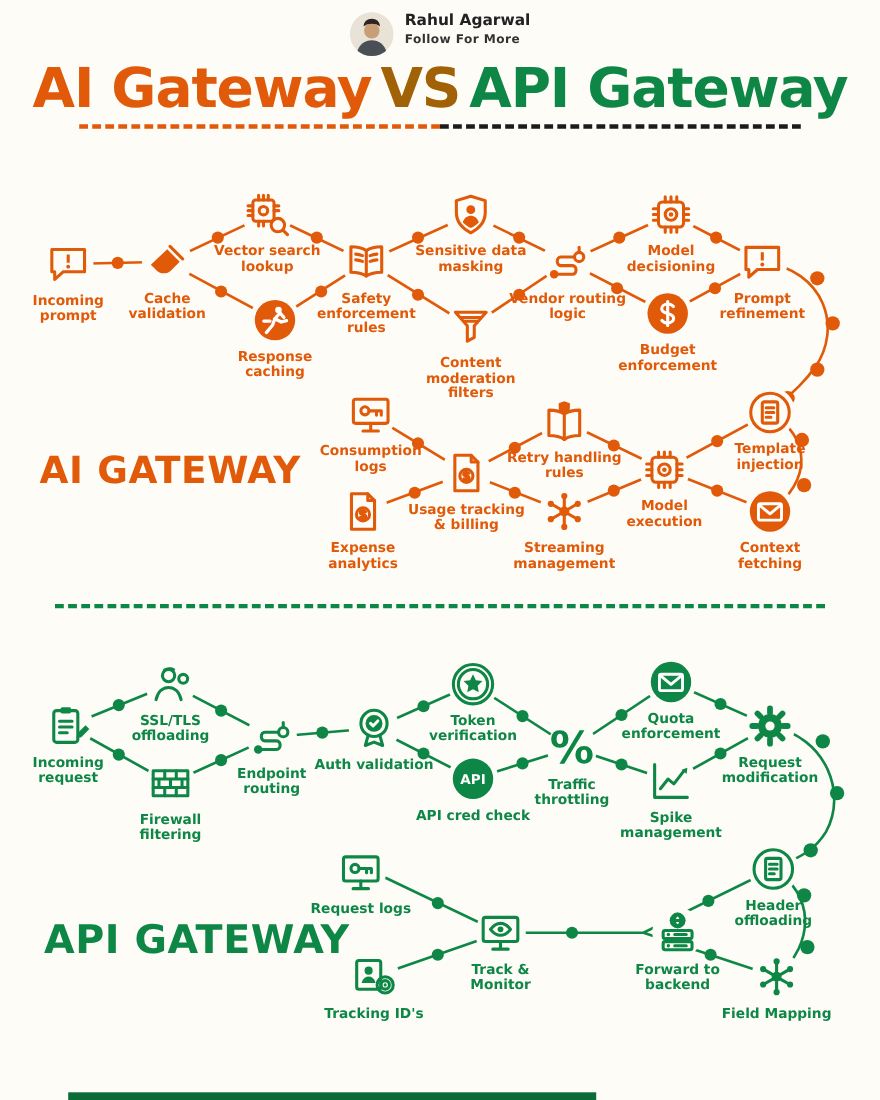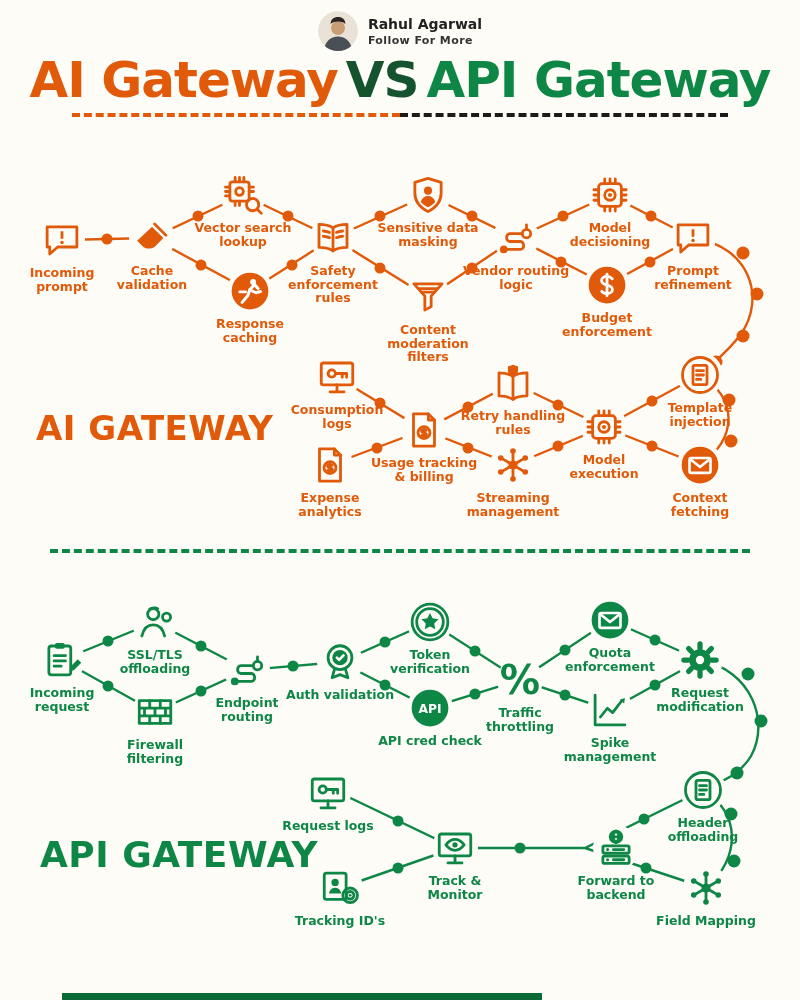--- a/index.html
+++ b/index.html
@@ -2,27 +2,27 @@
 <html style="--ai: #E05A0A; --api: #0E8746;"><head>
 <meta charset="utf-8">
 <style>
   * { margin:0; padding:0; box-sizing:border-box; }
   html,body { width:800px; height:1000px; }
   body { font-family:"DejaVu Sans","Liberation Sans",sans-serif; background:#fff; }
   .page { position:relative; width:800px; height:1000px; background:#FDFCF7; overflow:hidden; }
 
   
   .header { position:absolute; top:0; left:0; right:0; height:150px; text-align:center; }
-  .author { display:flex; justify-content:center; align-items:center; gap:10px; padding-top:11px; }
+  .author { display:flex; justify-content:center; gap:10px; padding-top:11px; }
   .avatar { width:40px; height:40px; border-radius:50%; overflow:hidden; display:inline-block; }
   .author-text { text-align:left; }
   .author-name { font-weight:bold; font-size:14px; color:#222; }
   .author-sub { font-size:11px; color:#333; font-weight:bold; letter-spacing:.4px; margin-top:2px; }
   .title { margin-top:4px; font-size:50px; font-weight:800; letter-spacing:-1px; line-height:1.0; }
-  .t-ai { color:var(--ai); } .t-vs { color:#14532d; padding:0 8px; } .t-api { color:var(--api); }
+  .t-ai { color:var(--ai); } .t-vs { color:#a16207; padding:0 8px; } .t-api { color:var(--api); }
   .title-underline { display:flex; justify-content:center; margin-top:8px; }
   .u-left { width:328px; border-top:4px dashed var(--ai); }
   .u-right { width:328px; border-top:4px dashed #1b1b1b; }
 
   
   .sec { position:absolute; left:0; width:800px; }
   .sec-ai { top:150px; height:400px; color:var(--ai); }
   .sec-api { top:570px; height:430px; color:var(--api); }
   .wires { position:absolute; left:0; top:0; z-index:1; }
   .wires path { fill:none; stroke:currentColor; stroke-width:2.4; }

